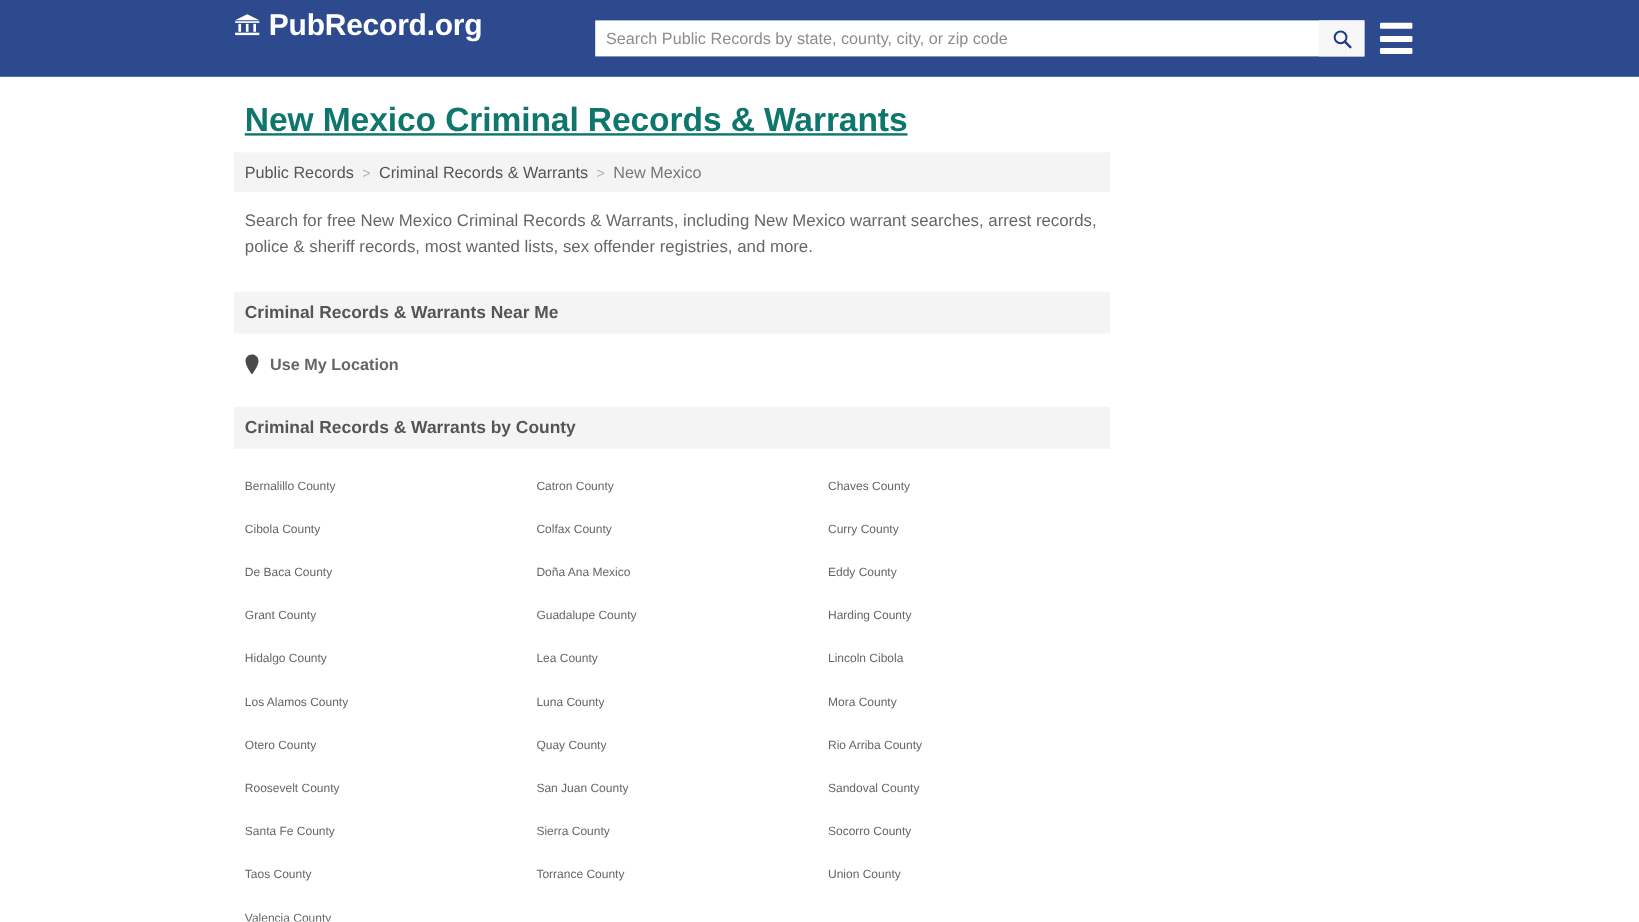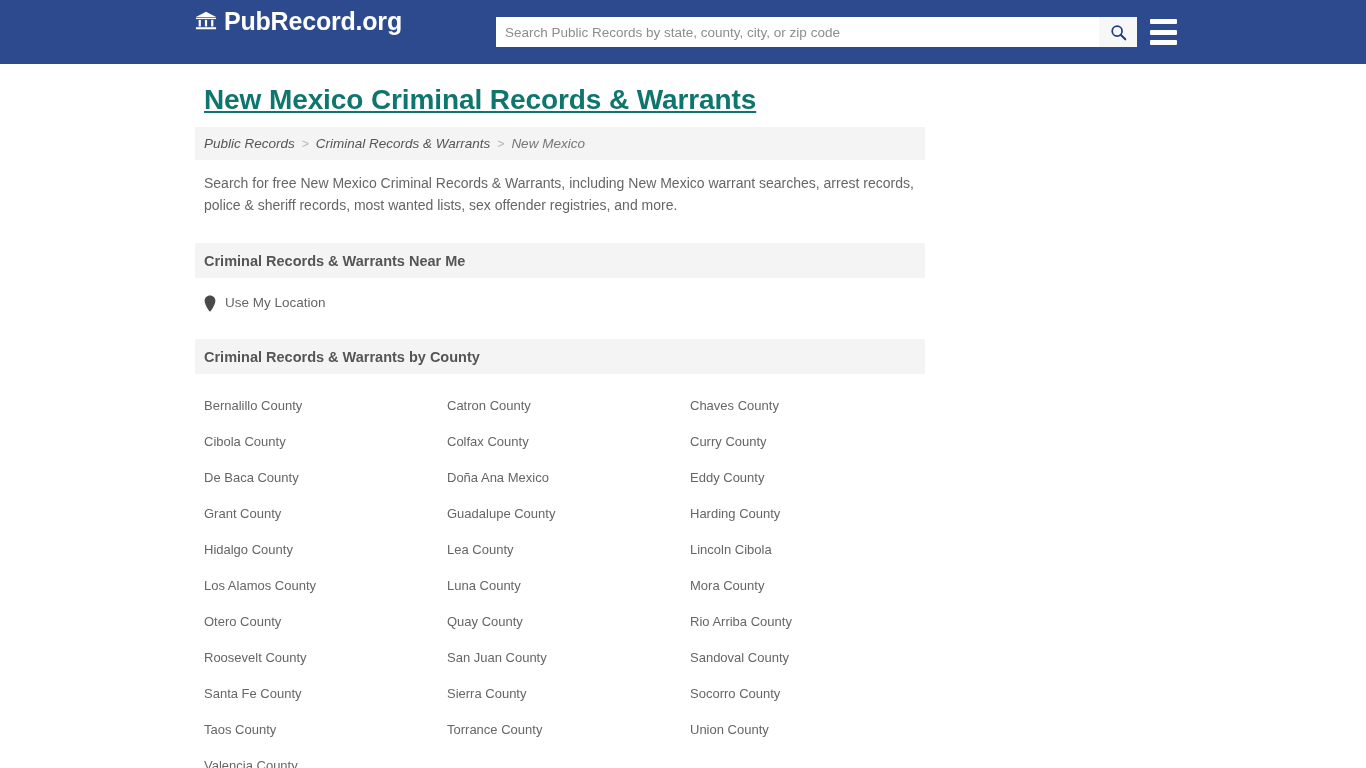--- a/index.html
+++ b/index.html
@@ -132,21 +132,20 @@
   .breadcrumb {
     margin-top: 13px;
     width: 730px;
     height: 33px;
     background: #f4f4f4;
     display: flex;
     align-items: center;
     padding-left: 9px;
     font-size: 13.5px;
     white-space: nowrap;
-    font-style: italic;
   }
   .breadcrumb a {
     color: #555555;
     text-decoration: none;
   }
   .breadcrumb .crumb-current { color: #777777; }
   .breadcrumb .sep {
     color: #b5b5b5;
     margin: 0 7px;
     font-size: 12px;
@@ -171,21 +170,23 @@
     padding-left: 9px;
     font-size: 14.5px;
     font-weight: bold;
     color: #555555;
   }
 
   .near-me {
     margin-top: 17px;
     padding-left: 9px;
     display: flex;
+    align-items: center;
     gap: 9px;
+    font-weight: bold;
   }
   .pin-icon { display: block; width: 12px; height: 17px; flex: 0 0 auto; }
   .near-me a {
     font-size: 13.5px;
     color: #666666;
     text-decoration: none;
   }
 
   .county-grid {
     margin-top: 13px;
@@ -194,21 +195,21 @@
     grid-template-columns: 243px 243px 244px;
     row-gap: 0;
   }
   .county-cell {
     height: 36px;
     display: flex;
     align-items: center;
     padding-left: 9px;
   }
   .county-cell a {
-    font-size: 13px;
+    font-size: 10px;
     color: #666666;
     text-decoration: none;
   }
 </style>
 </head>
 <body>
 
 <header class="site-header">
 
   <a class="brand" href="#">

